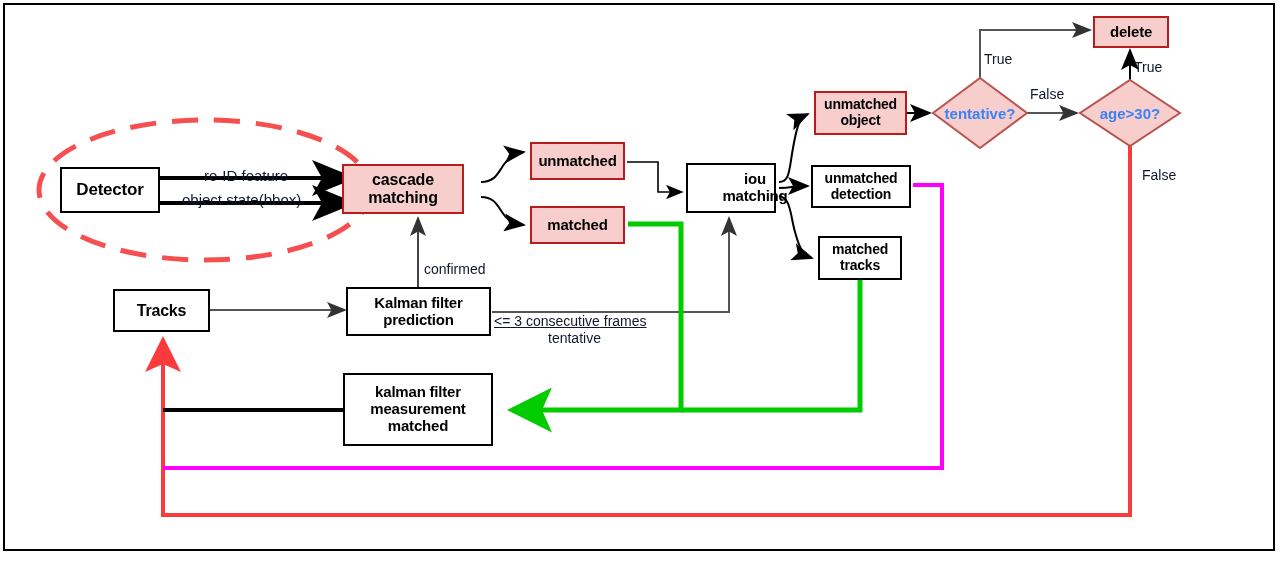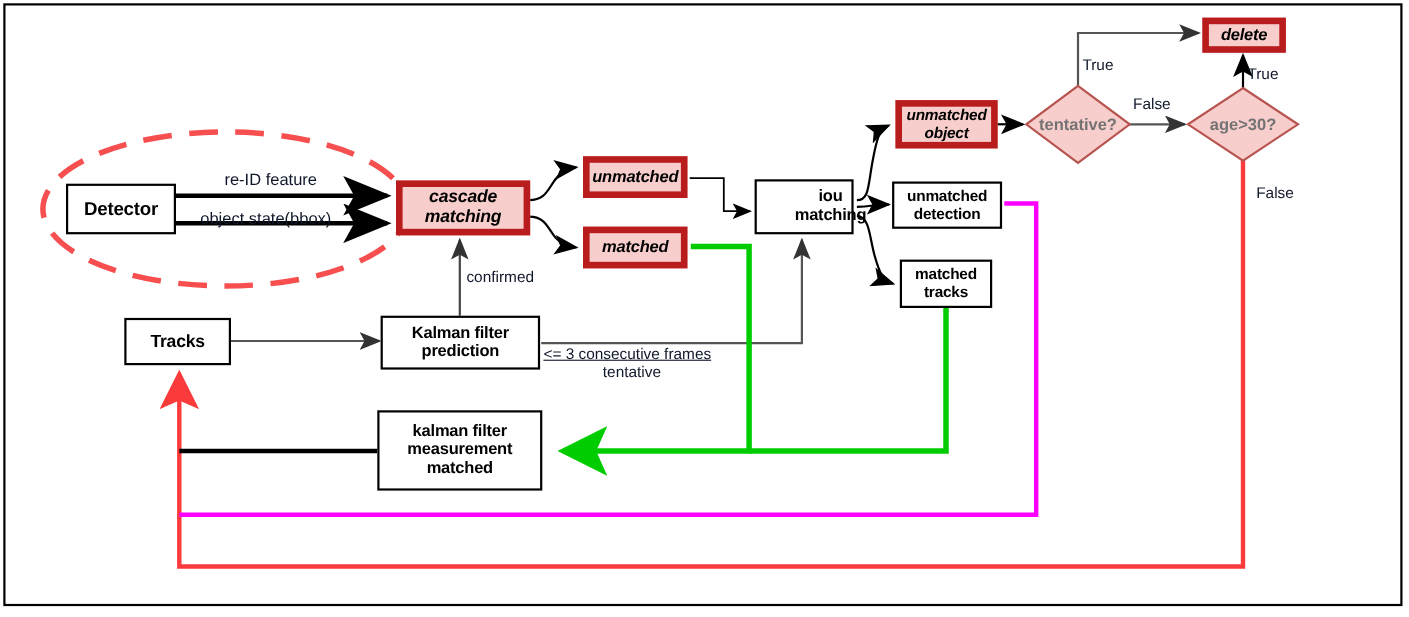--- a/index.html
+++ b/index.html
@@ -42,37 +42,36 @@
     color: #000000;
     line-height: 1.12;
     letter-spacing: -0.2px;
   }
   .node.plain {
     background: #ffffff;
     border: 2px solid #000000;
   }
   .node.pink {
     background: #f8cecc;
-    border: 6px solid #b91c1c;
-    font-style: italic;
+    border: 2px solid #b91c1c;
   }
   .label {
     position: absolute;
     color: #0f172a;
     font-weight: normal;
     white-space: nowrap;
     line-height: 1.1;
   }
   .diamond-text {
     position: absolute;
     display: flex;
     align-items: center;
     justify-content: center;
     font-weight: bold;
-    color: #737373;
+    color: #3b82f6;
     white-space: nowrap;
     pointer-events: none;
   }
 </style>
 </head>
 <body>
 
 <div id="canvas">
 
   <div id="frame"></div>
@@ -136,21 +135,21 @@
     <line x1="210" y1="310" x2="345" y2="310" stroke="#555555" stroke-width="2" marker-end="url(#arrowGray)"></line>
 
     <polygon points="980,78 1027,113 980,148 933,113" fill="#f8cecc" stroke="#b85450" stroke-width="2"></polygon>
     <polygon points="1130,80 1180,113 1130,146 1080,113" fill="#f8cecc" stroke="#b85450" stroke-width="2"></polygon>
   </svg>
 
   <div class="node plain" style="left:60px; top:167px; width:100px; height:46px; font-size:17px;">
     <span>Detector</span>
   </div>
 
-  <div class="node pink" style="left:360px; top:164px; width:122px; height:50px; font-size:16px;">
+  <div class="node pink" style="left:342px; top:164px; width:122px; height:50px; font-size:16px;">
     <span>
       <span>cascade</span><br>
       <span>matching</span>
     </span>
   </div>
 
   <div class="node pink" style="left:530px; top:142px; width:95px; height:38px; font-size:15px;">
     <span>unmatched</span>
   </div>
 
@@ -210,25 +209,25 @@
   </div>
 
   <div class="node plain" style="left:343px; top:373px; width:150px; height:73px; font-size:15px;">
     <span>
       <span>kalman filter</span><br>
       <span>measurement</span><br>
       <span>matched</span>
     </span>
   </div>
 
-  <div class="label" style="left:204px; top:156px; font-size:15px;">re-ID feature</div>
+  <div class="label" style="left:204px; top:168px; font-size:15px;">re-ID feature</div>
 
   <div class="label" style="left:182px; top:192px; font-size:15px;">object state(bbox)</div>
 
-  <div class="label" style="left:424px; top:244px; font-size:14px;text-align:center;">confirmed</div>
+  <div class="label" style="left:424px; top:262px; font-size:14px;text-align:center;">confirmed</div>
 
   <div class="label" style="left:548px; top:295px; font-size:14px;margin-top:36px;">tentative</div>
 
   <div class="label" style="left:494px; top:314px; font-size:14px;text-decoration:underline;">&lt;= 3 consecutive frames</div>
 
   <div class="label" style="left:984px; top:52px; font-size:14px;">True</div>
 
   <div class="label" style="left:1030px; top:87px; font-size:14px;">False</div>
 
   <div class="label" style="left:1134px; top:60px; font-size:14px;">True</div>

